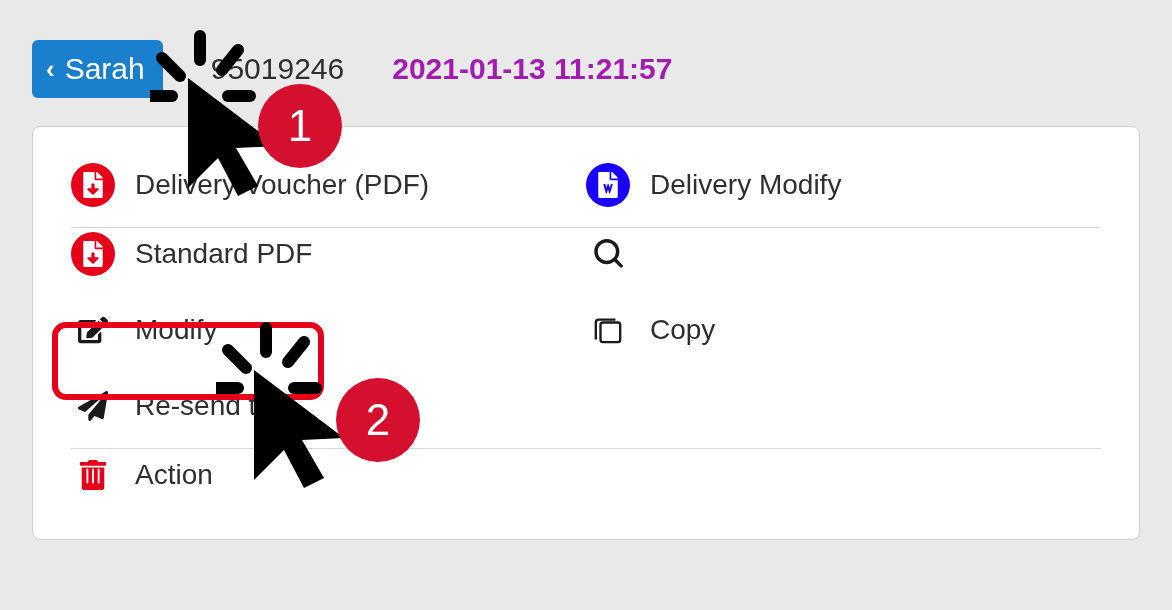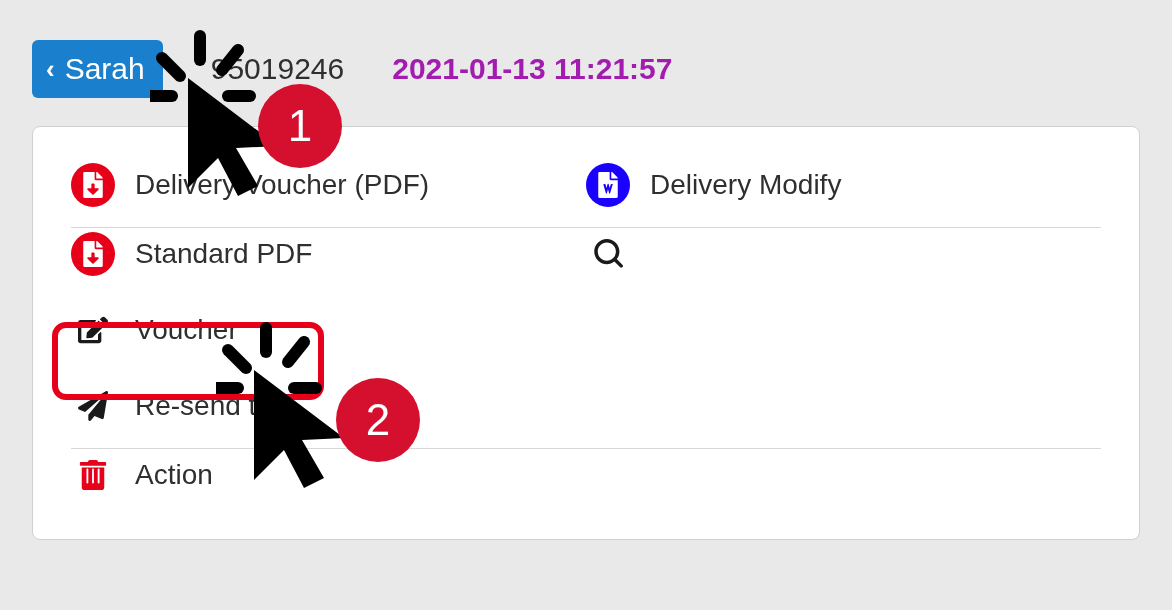--- a/index.html
+++ b/index.html
@@ -177,21 +177,30 @@
       </div>
     </div>
 
     <div class="row">
       <div class="col">
         <span class="plain-icon">
           <svg viewBox="0 0 576 512" fill="currentColor">
               <path d="M402.6 83.2l90.2 90.2c3.8 3.8 3.8 10 0 13.8L274.4 405.6l-92.8 10.3c-12.4 1.4-22.9-9.1-21.5-21.5l10.3-92.8L388.8 83.2c3.8-3.8 10-3.8 13.8 0zm162-22.9l-48.8-48.8c-15.2-15.2-39.9-15.2-55.2 0l-35.4 35.4c-3.8 3.8-3.8 10 0 13.8l90.2 90.2c3.8 3.8 10 3.8 13.8 0l35.4-35.4c15.2-15.3 15.2-40 0-55.2zM384 346.2V448H64V128h229.8c3.2 0 6.2-1.3 8.5-3.5l40-40c7.6-7.6 2.2-20.5-8.5-20.5H48C21.5 64 0 85.5 0 112v352c0 26.5 21.5 48 48 48h352c26.5 0 48-21.5 48-48V306.2c0-10.7-12.9-16-20.5-8.5l-40 40c-2.2 2.3-3.5 5.3-3.5 8.5z"></path>
             </svg>
         </span>
-        <span>Voucher</span>
+        <span>Modify</span>
+      </div>
+      <div class="col">
+        <span class="plain-icon">
+          <svg viewBox="0 0 512 512" fill="none" stroke="currentColor" stroke-width="40">
+              <rect x="128" y="128" width="336" height="336" rx="40"></rect>
+              <path d="M384 80H96c-26.5 0-48 21.5-48 48v288"></path>
+            </svg>
+        </span>
+        <span>Copy</span>
       </div>
     </div>
 
     <div class="row">
       <div class="col">
         <span class="plain-icon">
           <svg viewBox="0 0 512 512" fill="currentColor">
               <path d="M476 3.2L12.5 270.6c-18.1 10.4-15.8 35.6 2.2 43.2L121 358.4l287.3-253.2c5.5-4.9 13.3 2.6 8.6 8.3L176 407v80.5c0 23.6 28.5 32.9 42.5 15.8L282 426l124.6 52.2c14.2 6 30.4-2.9 33-18.2l72-432C515 7.8 493.3-6.8 476 3.2z"></path>
             </svg>
         </span>

